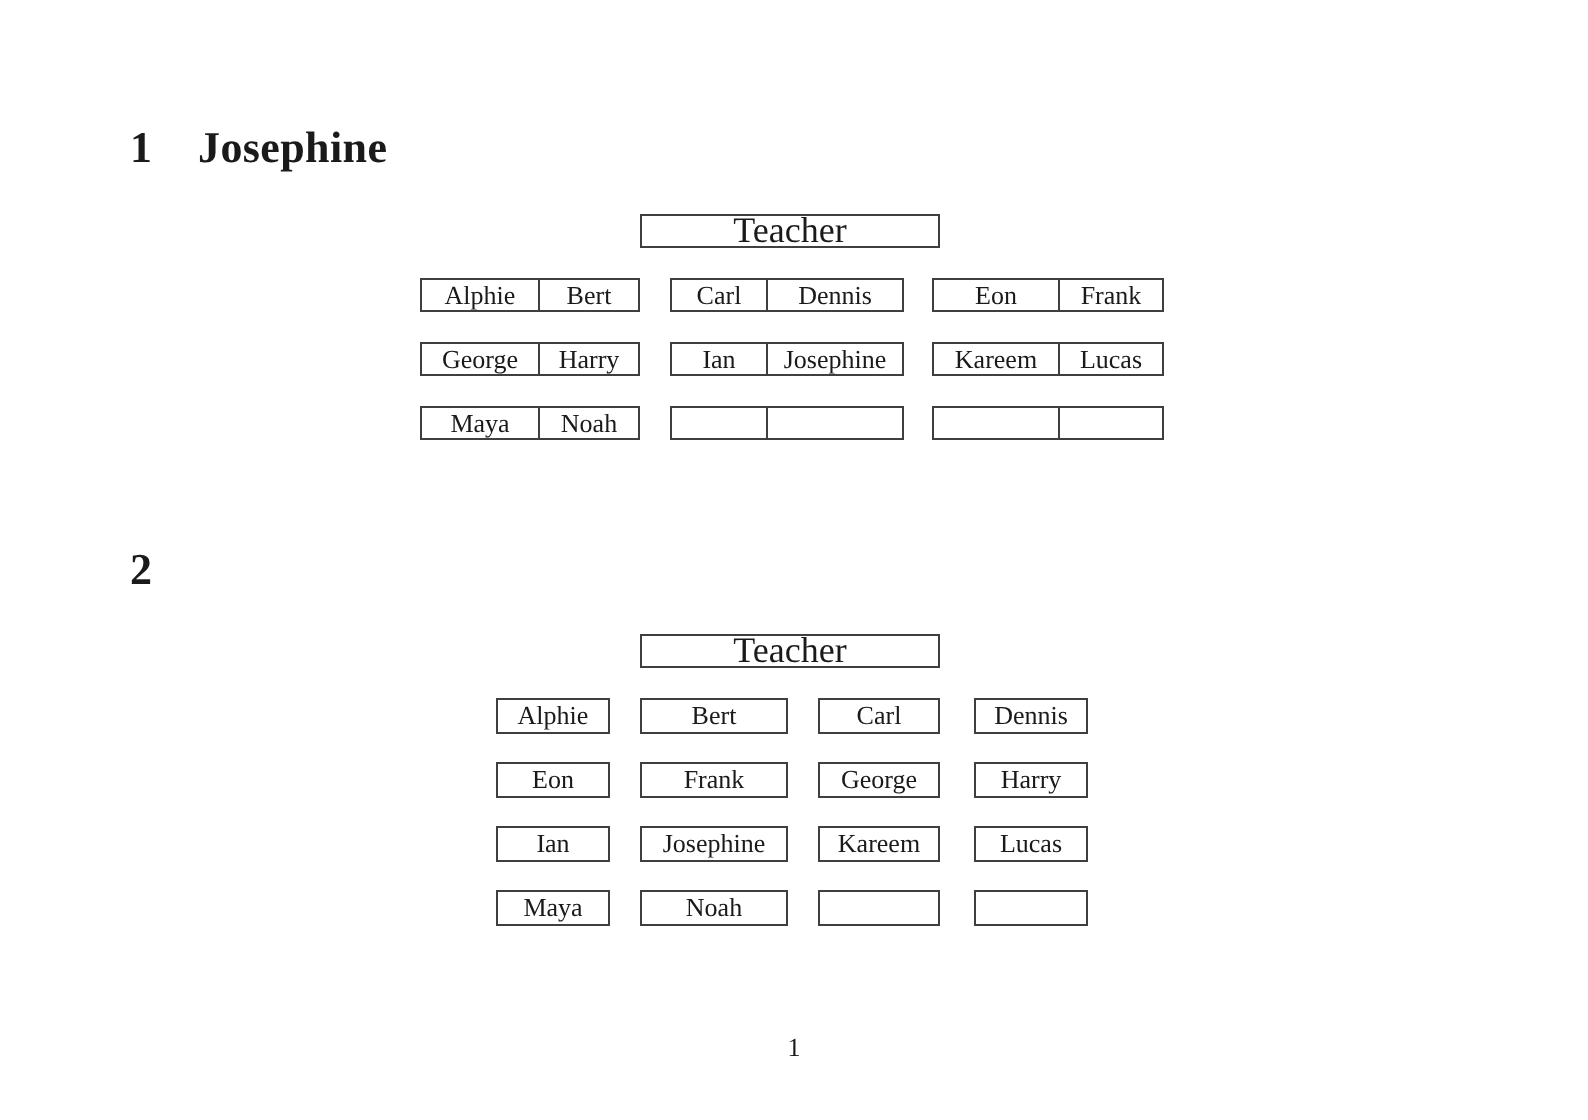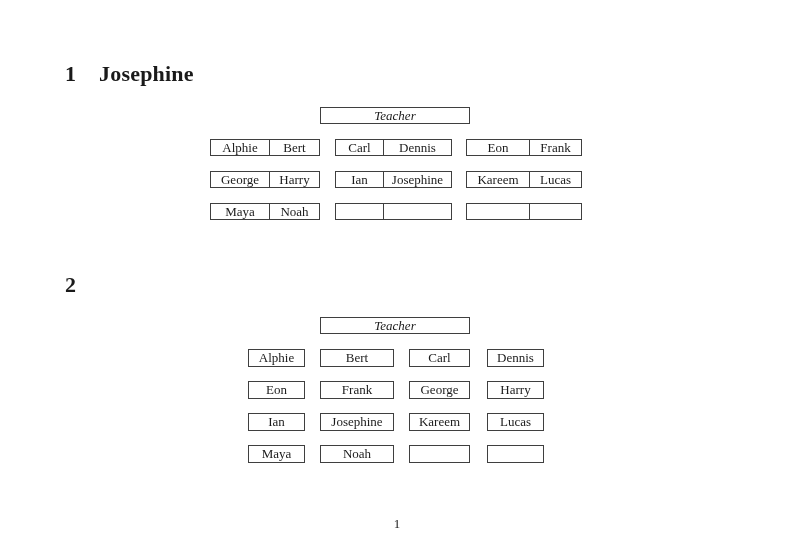--- a/index.html
+++ b/index.html
@@ -22,22 +22,21 @@
   }
   .section-heading .num { width: 34px; }
   .teacher-box {
     position: absolute;
     box-sizing: border-box;
     border: 1px solid #3f3f3f;
     background: #ffffff;
     display: flex;
     align-items: center;
     justify-content: center;
-    font-size: 13px;
-    font-style: italic;
+    font-size: 18px;
   }
   .desk {
     position: absolute;
     box-sizing: border-box;
     border: 1px solid #3f3f3f;
     background: #ffffff;
     display: flex;
     height: 17px;
   }
   .desk .cell {

